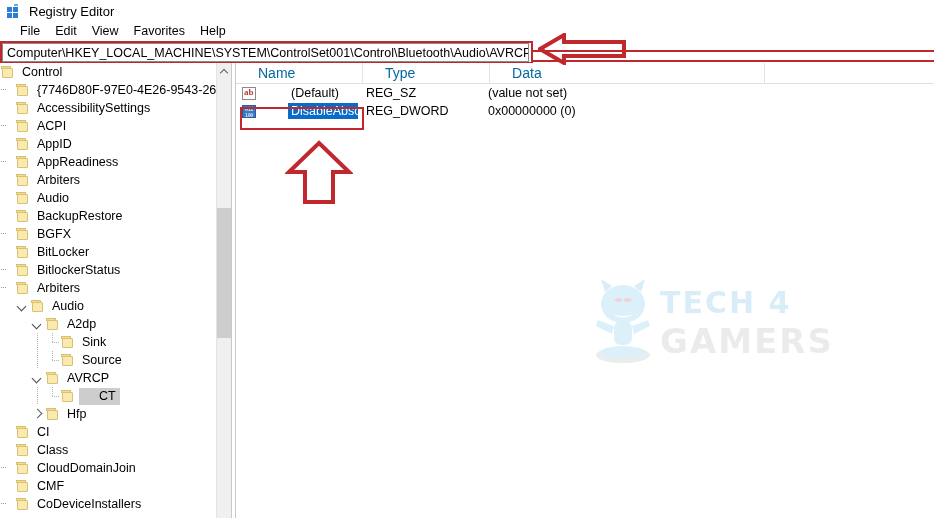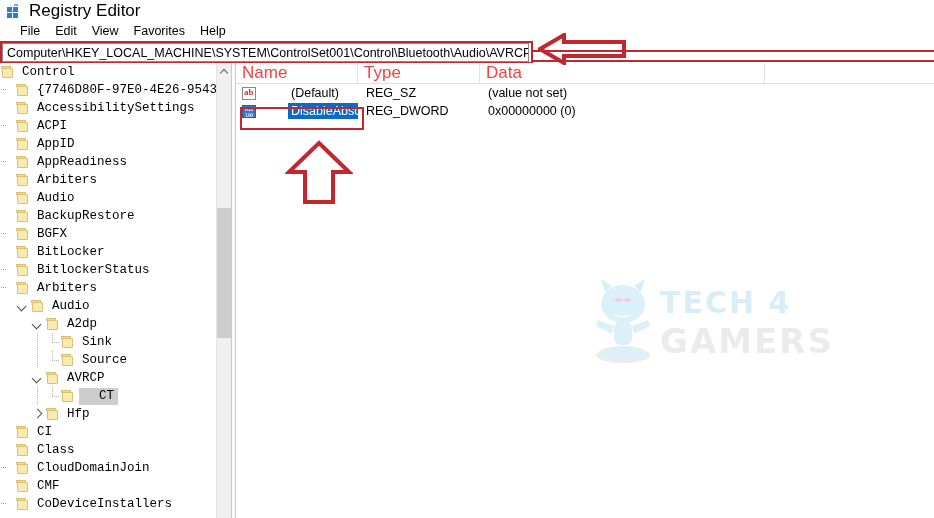--- a/index.html
+++ b/index.html
@@ -24,21 +24,21 @@
     margin-right:8px;
     position:relative;
     flex:none;
   }
   .app-icon i{position:absolute;display:block;background:#2a7fd4;}
   .app-icon i.a{left:0;top:3px;width:5px;height:5px;}
   .app-icon i.b{left:6px;top:3px;width:5px;height:5px;}
   .app-icon i.c{left:0;top:9px;width:5px;height:5px;}
   .app-icon i.d{left:6px;top:9px;width:5px;height:5px;}
   .app-icon i.e{left:7px;top:0px;width:4px;height:2px;background:#5fb0e8;}
-  .title-text{font-size:17px;color:#000;}
+  .title-text{font-size:13px;color:#000;}
   
   .menubar{
     height:18px;
     display:flex;align-items:center;
     padding-left:20px;
     background:#ffffff;
   }
   .menu-item{
     font-size:12.5px;
     color:#000;
@@ -97,21 +97,20 @@
     position:relative;
     width:231px;height:455px;
     background:#ffffff;
     overflow:hidden;
     flex:none;
   }
   .tree-scroll{
     position:relative;
     width:220px;
     height:455px;
-    font-family:Liberation Mono, monospace;
   }
   .tree-row{
     height:18px;
     display:flex;align-items:center;
     white-space:nowrap;
     font-size:12.5px;
     position:relative;
   }
   .tree-row .lbl{
     padding:1px 4px 1px 3px;
@@ -241,27 +240,28 @@
     overflow:hidden;
   }
   .list-header{
     height:20px;
     display:flex;
     border-bottom:1px solid #e0e0e0;
     background:#ffffff;
     position:relative;
   }
   .list-header .col{
-    font-size:17px;
-    color:#ef4444;
+    font-size:14px;
+    color:#0369a1;
     display:flex;align-items:center;
     padding-left:6px;
     box-sizing:border-box;
     border-right:1px solid #e3e3e3;
     height:20px;
+    margin-left:16px;
   }
   .col-name{width:122px;}
   .col-type{width:122px;}
   .col-data{width:285px;}
   .col-rest{width:170px;border-right:none !important;}
   .list-row{
     height:18px;
     display:flex;align-items:center;
     font-size:12.5px;
     position:relative;

